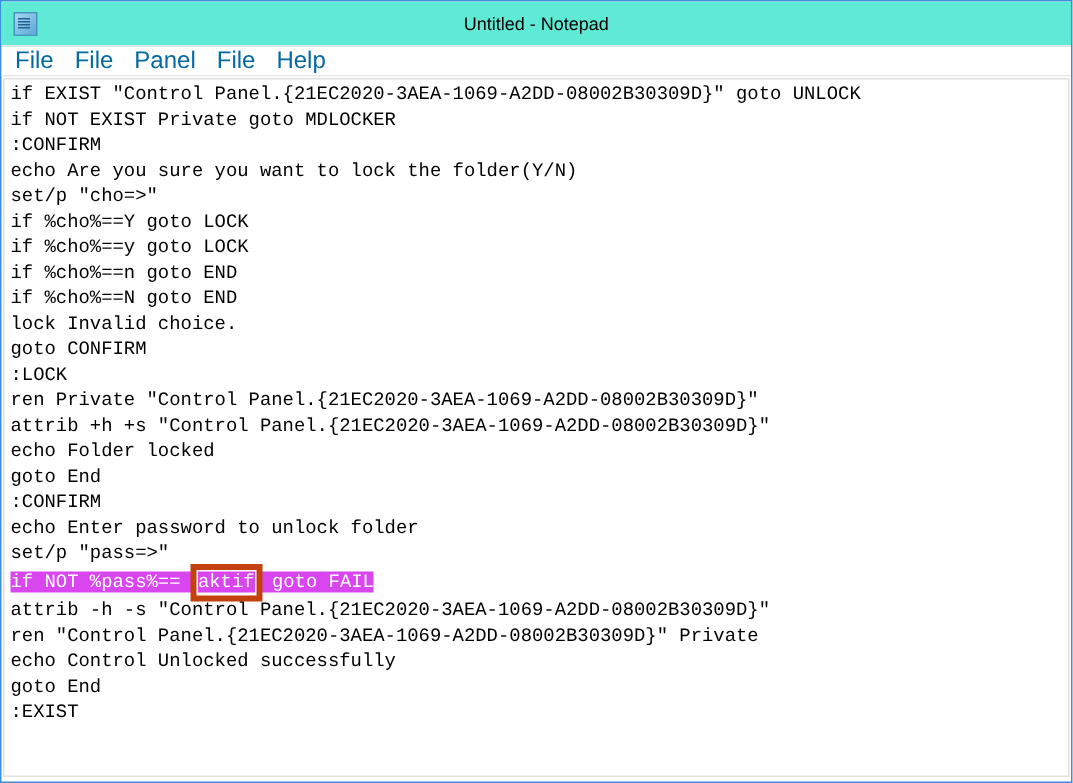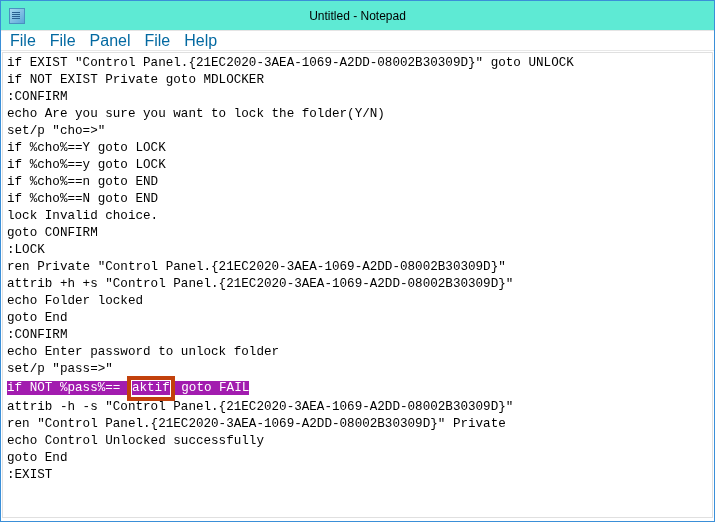--- a/index.html
+++ b/index.html
@@ -65,21 +65,21 @@
     }
     .content {
       font-family: "Consolas", "Courier New", monospace;
       font-size: 12.6px;
       line-height: 17px;
       padding: 2px 4px;
       white-space: pre;
       color: #000;
     }
     .hl-line {
-      background: #a21caf;
+      background: #d946ef;
       color: #fff;
       display: inline;
     }
     .hl-box {
       border: 4px solid #c2410c;
       display: inline-block;
       padding: 0 1px;
       margin: -2px -1px;
       position: relative;
     }

